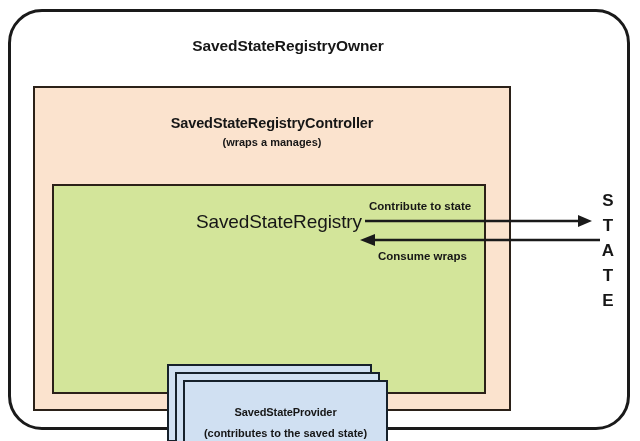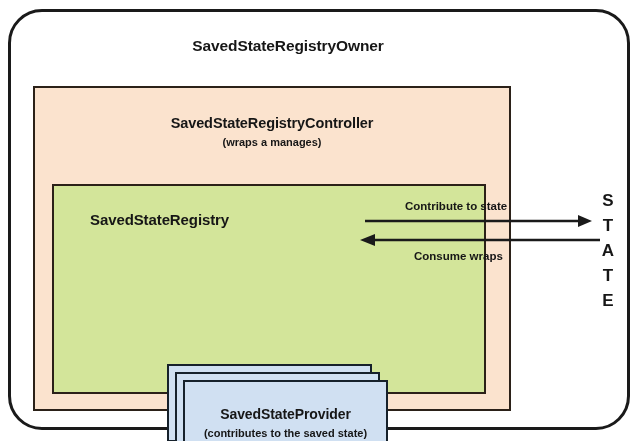--- a/index.html
+++ b/index.html
@@ -83,23 +83,23 @@
     height: 210px;
     box-sizing: border-box;
     border: 2.5px solid #2b2118;
     background: #d3e59a;
   }
   .registry-title {
     position: absolute;
     left: 36px;
     top: 25px;
     width: 272px;
-    text-align: left;
-    font-size: 15px;
-    font-weight: bold;
+    text-align: right;
+    font-size: 19px;
+    font-weight: normal;
     color: #161616;
     letter-spacing: -0.1px;
   }
   .registry-sub {
     position: absolute;
     left: 36px;
     top: 47px;
     width: 272px;
     text-align: center;
     font-size: 11.5px;
@@ -125,21 +125,21 @@
   }
   .provider-card.back  { left: 0px;  top: 0px;  }
   .provider-card.mid   { left: 8px;  top: 8px;  }
   .provider-card.front { left: 16px; top: 16px; }
   .provider-title {
     position: absolute;
     left: 0;
     top: 24px;
     width: 100%;
     text-align: center;
-    font-size: 14px;
+    font-size: 11px;
     font-weight: bold;
     color: #161616;
     letter-spacing: -0.1px;
   }
   .provider-sub {
     position: absolute;
     left: 0;
     top: 45px;
     width: 100%;
     text-align: center;
@@ -165,21 +165,20 @@
   .arrow-head {
     fill: #1a1a1a;
   }
 
   .arrow-label {
     position: absolute;
     font-size: 11.5px;
     font-weight: bold;
     color: #161616;
     white-space: nowrap;
-    margin-left: 36px;
   }
   .label-contribute { left: 369px; top: 200px; }
   .label-consume    { left: 378px; top: 250px; }
 
   
   .state-label {
     position: absolute;
     left: 597px;
     top: 188px;
     width: 22px;

